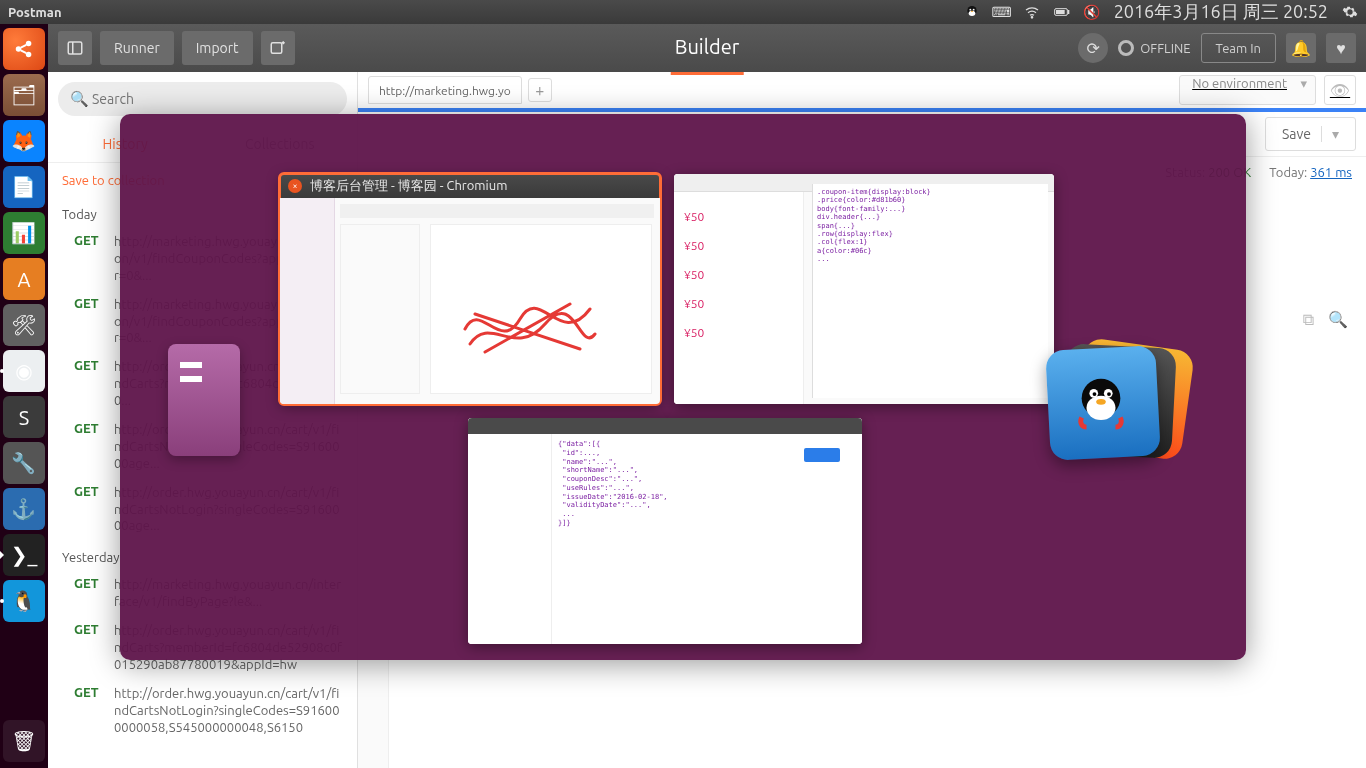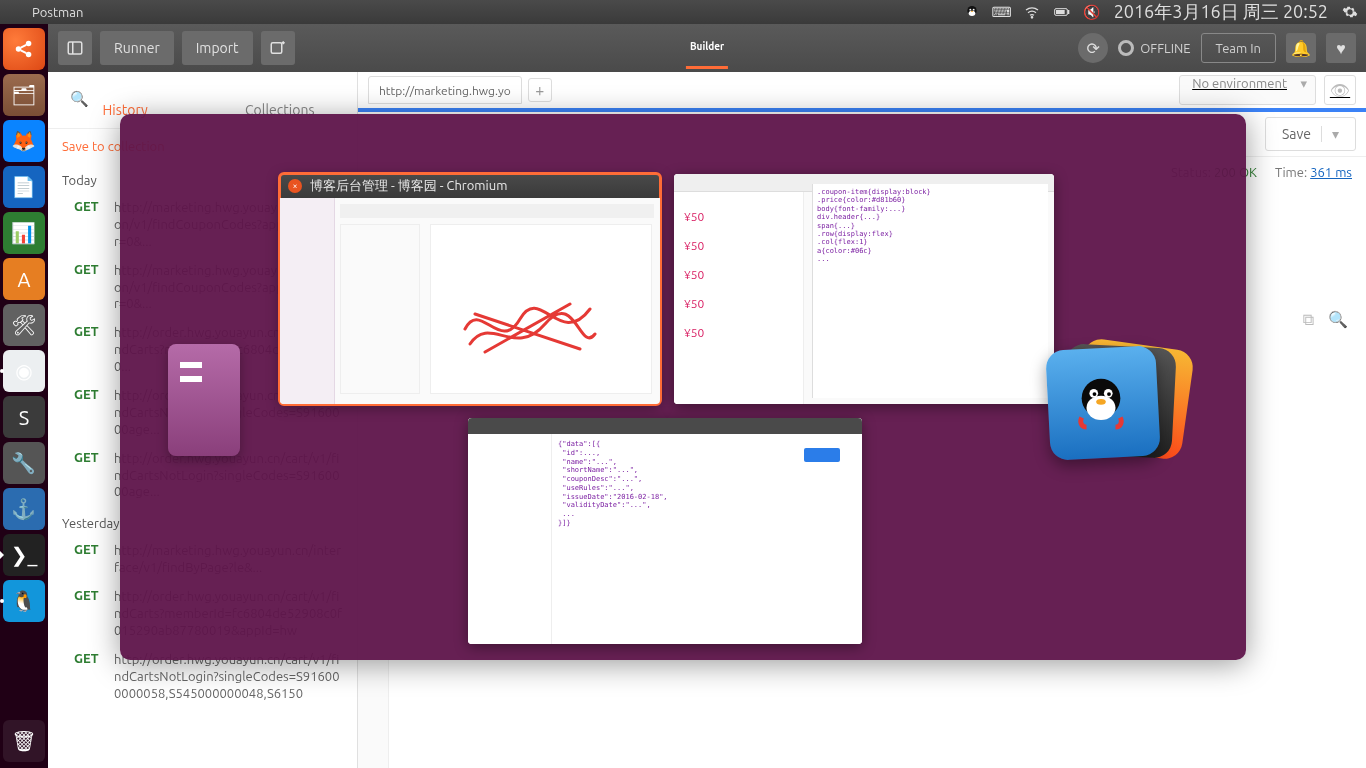--- a/index.html
+++ b/index.html
@@ -1,20 +1,20 @@
 <!DOCTYPE html>
 <html><head>
 <meta charset="utf-8">
 <style>
 * { margin: 0; padding: 0; box-sizing: border-box; font-family: "Ubuntu", "Helvetica Neue", Arial, sans-serif; }
 html, body { width: 1366px; height: 768px; overflow: hidden; background: #2c001e; }
 
 
 .ubuntu-menubar { position: absolute; top: 0; left: 0; right: 0; height: 24px; background: linear-gradient(to bottom, #4a4a4a, #3a3a3a); color: #dfdfdf; display: flex; align-items: center; padding: 0 8px; font-size: 13px; z-index: 100; }
-.ubuntu-menubar .app-title { font-weight: normal; margin-left: 24px; }
+.ubuntu-menubar .app-title { font-weight: bold; }
 .ubuntu-menubar .spacer { flex: 1; }
 .ubuntu-menubar .tray { display: flex; align-items: center; gap: 14px; }
 .ubuntu-menubar .tray-icon { width: 16px; height: 16px; display: inline-flex; align-items: center; justify-content: center; font-size: 14px; }
 .ubuntu-menubar .datetime { font-size: 18px; }
 .ubuntu-menubar .penguin svg { width:16px; height:16px; }
 
 
 .launcher { position: absolute; top: 24px; left: 0; width: 48px; bottom: 0; background: rgba(30,0,20,0.85); display: flex; flex-direction: column; align-items: center; padding-top: 4px; gap: 4px; z-index: 90; }
 .launcher .dock-item { width: 42px; height: 42px; border-radius: 6px; display: flex; align-items: center; justify-content: center; font-size: 20px; color: #fff; position: relative;}
 .dash      { background: radial-gradient(circle at 30% 30%, #ff7b3a, #dd4814); }
@@ -33,21 +33,21 @@
 .trash     { margin-top:auto; margin-bottom:6px; background: rgba(255,255,255,0.08); }
 .dock-item.active::before { content:""; position:absolute; left:-4px; top:50%; width:0; height:0; border-top:5px solid transparent; border-bottom:5px solid transparent; border-left:5px solid #fff; transform:translateY(-50%);}
 .launcher .dock-item .dot { position:absolute; left:-3px; top:50%; transform:translateY(-50%); width:4px; height:4px; background:#fff; border-radius:50%; }
 
 
 .postman { position: absolute; top: 24px; left: 48px; right: 0; bottom: 0; background: #fff; display: flex; flex-direction: column; }
 .pm-topbar { height: 48px; background: linear-gradient(to bottom, #5a5a5a, #4a4a4a); display: flex; align-items: center; padding: 0 10px; gap: 8px; }
 .pm-iconbtn { width: 34px; height: 34px; background: #6b6b6b; border-radius: 3px; display:flex; align-items:center; justify-content:center; color:#e0e0e0; cursor:pointer;}
 .pm-btn { height: 34px; padding: 0 14px; background: #6b6b6b; color: #e0e0e0; border-radius: 3px; display:flex; align-items:center; font-size:14px; cursor:pointer;}
 .pm-tabs-center { position:absolute; left:50%; transform:translateX(-50%); display:flex; gap:30px; height:100%; align-items:center;}
-.pm-tab-link { color:#bdbdbd; font-size:10px; padding:14px 4px; cursor:pointer;font-weight:bold; }
+.pm-tab-link { color:#bdbdbd; font-size:20px; padding:14px 4px; cursor:pointer; }
 .pm-tab-link.active { color:#fff; border-bottom: 3px solid #ff6c37; }
 .pm-right-tools { margin-left:auto; display:flex; align-items:center; gap:10px;}
 .pm-sync { width:30px;height:30px;border-radius:50%;background:#6b6b6b;display:flex;align-items:center;justify-content:center;color:#ddd;}
 .pm-offline { display:flex; align-items:center; gap:6px; color:#d0d0d0; font-size:13px; }
 .pm-offline .dot {width:16px;height:16px;border:3px solid #bbb;border-radius:50%;}
 .pm-signin { height:30px; padding:0 14px; border:1px solid #888; border-radius:3px; color:#d0d0d0; font-size:13px; display:flex; align-items:center;}
 
 .pm-body { flex:1; display:flex; overflow:hidden; }
 
 
@@ -228,20 +228,21 @@
       <div class="pm-signin">Team In</div>
       <div class="pm-iconbtn" style="width:30px;height:30px">🔔</div>
       <div class="pm-iconbtn" style="width:30px;height:30px">♥</div>
     </div>
   </div>
 
   <div class="pm-body">
     <div class="pm-sidebar">
       <div class="pm-search-row pm-search-wrap">
         <span class="mag">🔍</span>
+        <input class="pm-search" placeholder="Search" style="">
       </div>
       <div class="pm-side-tabs">
         <div class="pm-side-tab active">History</div>
         <div class="pm-side-tab">Collections</div>
       </div>
       <div class="pm-savecol">Save to collection</div>
       <div class="pm-history">
         <div class="pm-day">Today</div>
         <div id="hist-today">
             <div class="pm-hitem">
@@ -297,21 +298,21 @@
         <div class="pm-savebtn">
             <span>Save</span>
             <span class="chev">▾</span>
           </div>
       </div>
 
       <div class="pm-response">
         <div class="pm-res-head">
           <div class="right">
             <span><span>Status:</span> <span class="status-val">200 OK</span></span>
-            <span><span>Time:</span> <span class="time-val">361 ms</span></span>
+            <span><span>Today:</span> <span class="time-val">361 ms</span></span>
           </div>
         </div>
         <div class="pm-toolbar-right">
           <span>⧉</span>
           <span>🔍</span>
         </div>
         <div class="pm-code">
           <div class="pm-gutter" id="gutter">
               <div>63</div>
               <div>64</div>

